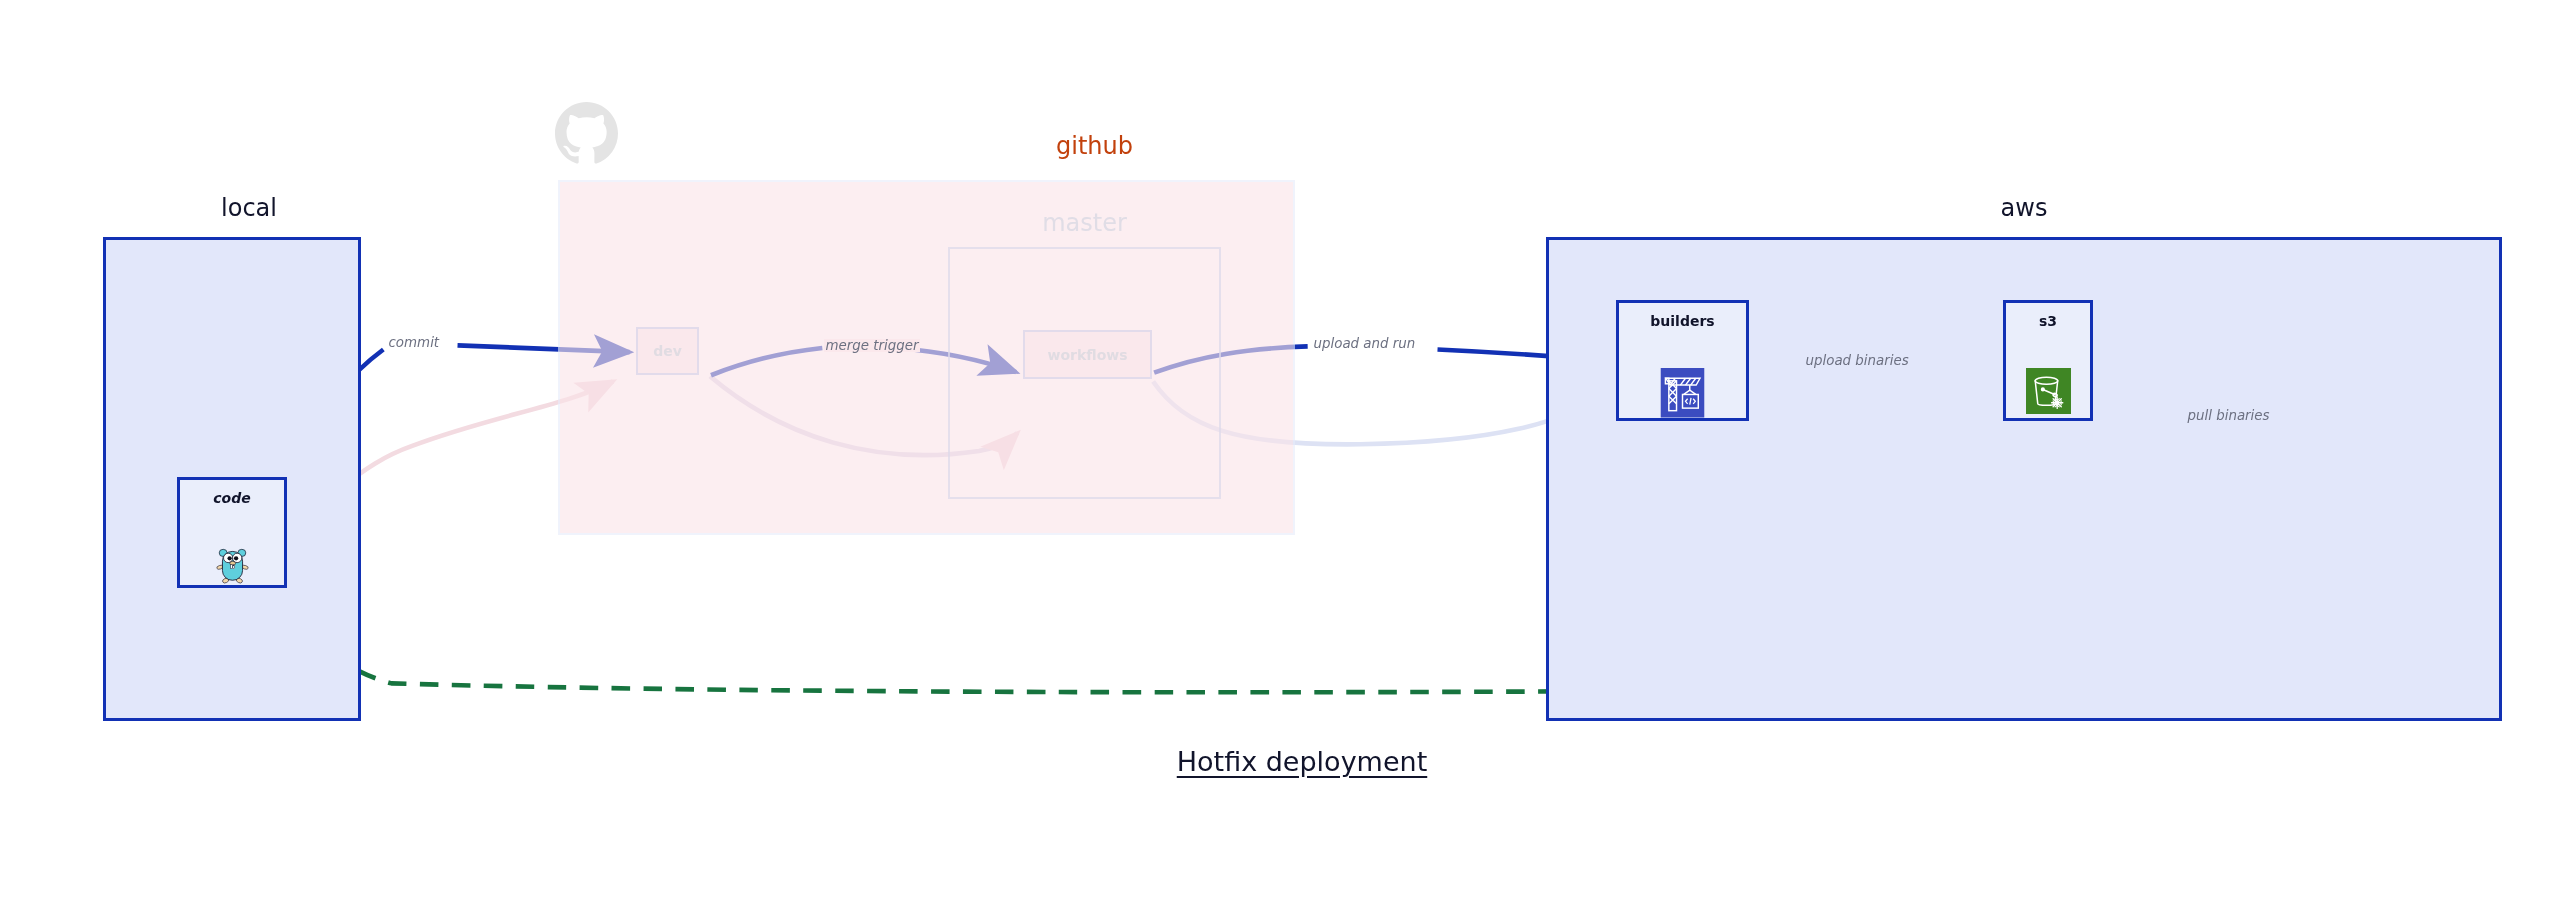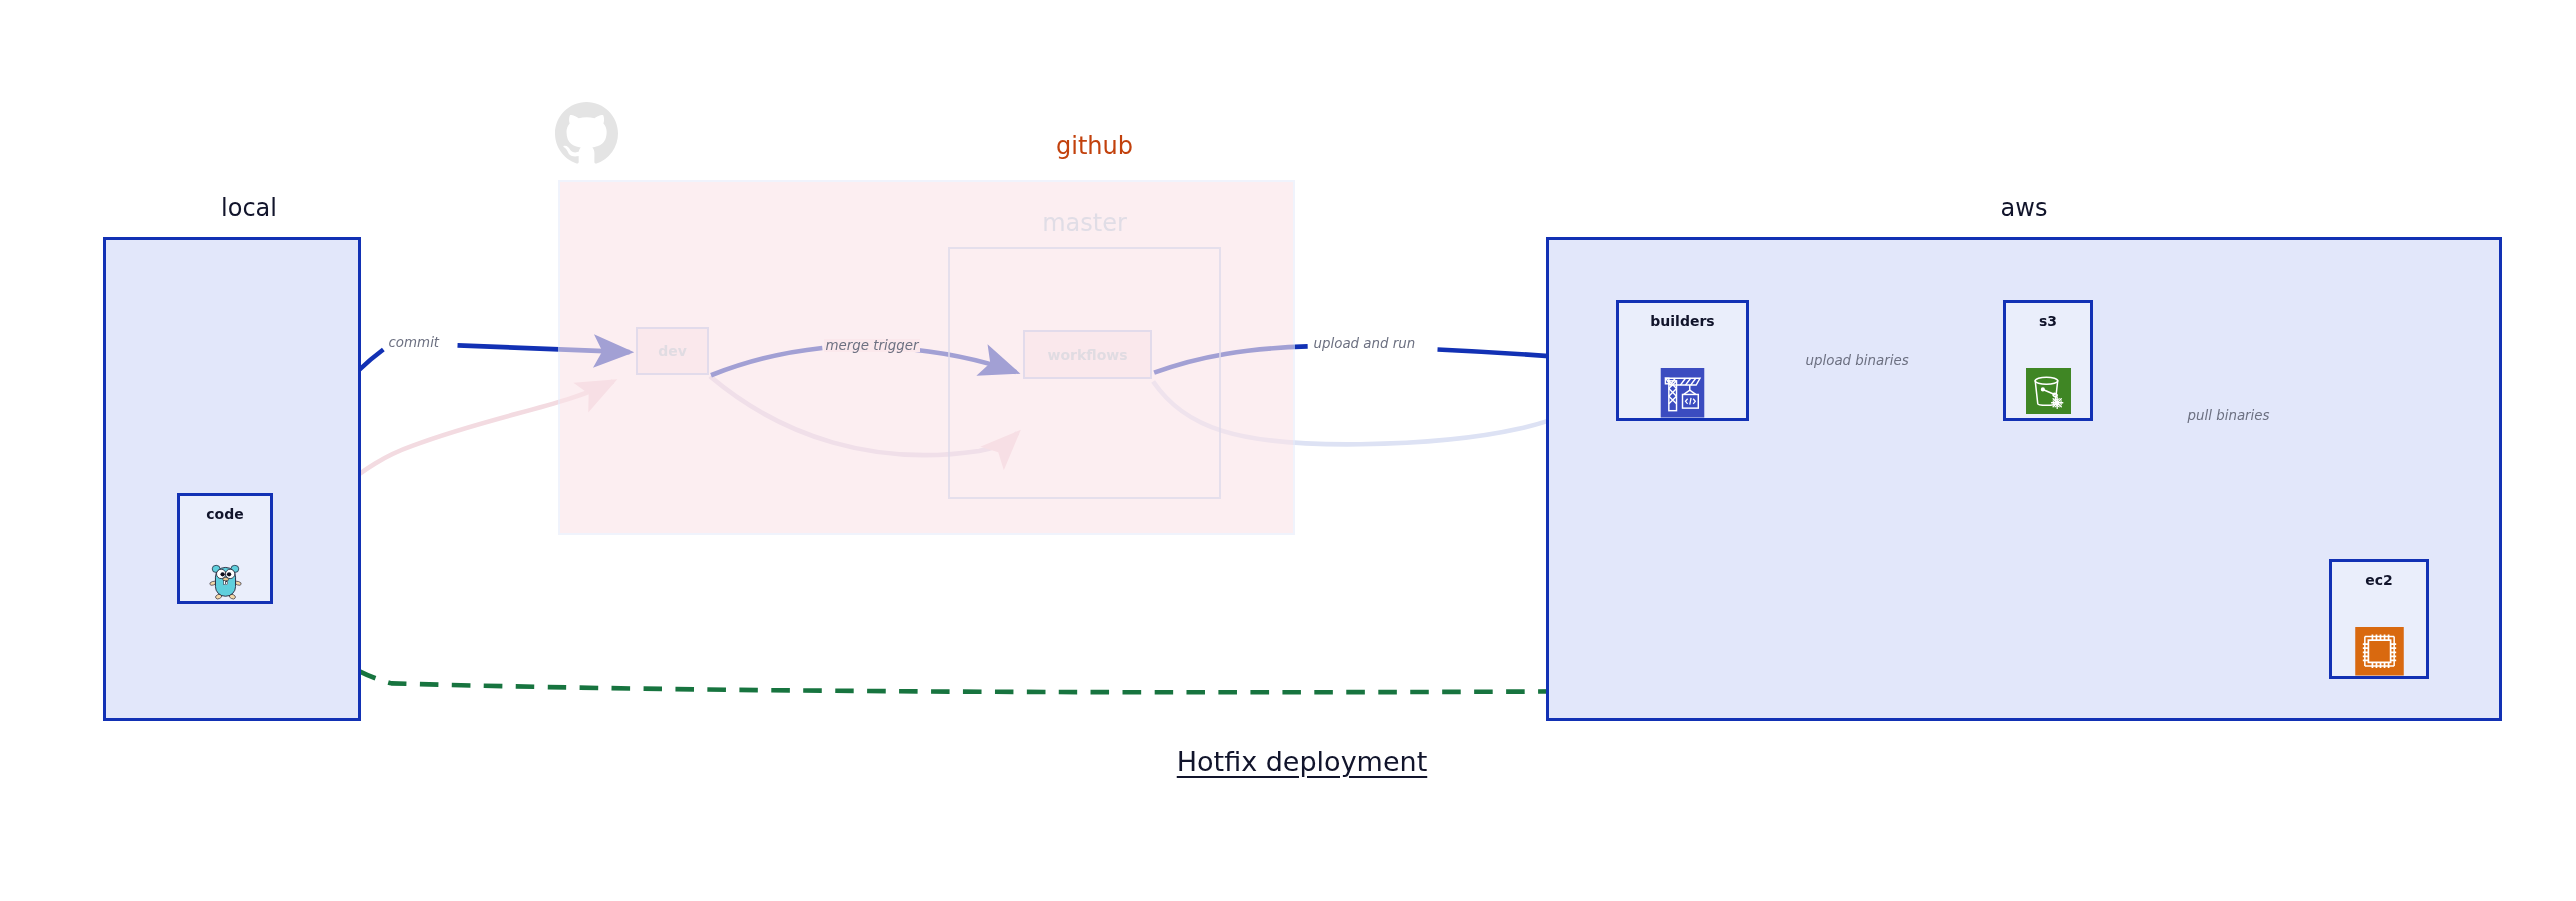--- a/index.html
+++ b/index.html
@@ -119,42 +119,42 @@
     font-weight: bold;
     color: #11142b;
     line-height: 1;
     margin-top: 11.3px;
     white-space: nowrap;
   }
   .node-icon {
     margin-top: 8.2px;
   }
 
-  .node-code  { left: 177px;  top: 493px;  width: 96px; height: 111px; }
+  .node-code  { left: 177px;  top: 477px;  width: 110px; height: 111px; font-style: italic; }
   .node-builders { left: 1616px; top: 300px; width: 133px; height: 121px; }
   .node-s3    { left: 2003px; top: 300px; width: 90px; height: 121px; }
   .node-ec2   { left: 2329px; top: 559px; width: 100px; height: 120px; }
 
   
   .node-faded {
     position: absolute;
     box-sizing: border-box;
     background: #fae7ec;
     border: 2.1px solid #ded8ea;
     display: flex;
     align-items: center;
     justify-content: center;
     opacity: 0.85;
   }
   .node-faded .node-label {
     margin-top: 0;
     color: #dcd9e0;
     font-size: 14px;
   }
-  .node-dev { left: 636px; top: 327px; width: 73px; height: 48px; }
+  .node-dev { left: 636px; top: 327px; width: 63px; height: 48px; }
   .node-workflows { left: 1023px; top: 330px; width: 129px; height: 49px; }
 
   
   .edge-label {
     position: absolute;
     font-size: 13.4px;
     font-style: italic;
     color: #6c7081;
     white-space: nowrap;
     line-height: 1;
@@ -328,39 +328,20 @@
         <circle cx="33" cy="42" r="2.6" fill="#ffffff"></circle>
         <ellipse cx="57" cy="53" rx="4" ry="3" transform="rotate(25 57 53)"></ellipse>
 
         <path d="M61,57 L61,79 M50,68 L72,68 M53,60 L69,76 M69,60 L53,76" stroke-width="2.6"></path>
         <path d="M57,60 L61,63 L65,60 M57,76 L61,73 L65,76
                  M53,64 L54,68 L53,72 M69,64 L68,68 L69,72" stroke-width="2.2"></path>
       </g>
     </svg>
   </div>
 
-  <div class="node node-ec2">
-    <div class="node-label">ec2</div>
-    <svg class="node-icon" width="49" height="49" viewBox="0 0 96 96">
-      <rect x="0" y="0" width="96" height="96" fill="#d9690f"></rect>
-      <g stroke="#ffffff" stroke-width="3.4" fill="none" stroke-linecap="butt">
-        <rect x="26" y="26" width="44" height="44"></rect>
-
-        <path d="M34,26 L34,15 M42,26 L42,15 M50,26 L50,15 M58,26 L58,15 M66,26 L66,15"></path>
-
-        <path d="M34,70 L34,81 M42,70 L42,81 M50,70 L50,81 M58,70 L58,81 M66,70 L66,81"></path>
-
-        <path d="M26,34 L15,34 M26,42 L15,42 M26,50 L15,50 M26,58 L15,58 M26,66 L15,66"></path>
-
-        <path d="M70,34 L81,34 M70,42 L81,42 M70,50 L81,50 M70,58 L81,58 M70,66 L81,66"></path>
-
-        <path d="M19,19 L19,77 M19,19 L77,19 M77,19 L77,77 M19,77 L77,77" stroke-width="3"></path>
-      </g>
-    </svg>
-  </div>
 
   <div class="edge-label" style="left:387px; top:336px;">commit</div>
 
   <div class="edge-label on-pink" style="left:824px; top:339px;">merge trigger</div>
 
   <div class="edge-label" style="left:1312px; top:337px;">upload and run</div>
 
   <div class="edge-label on-blue" style="left:1804px; top:354px;">upload binaries</div>
 
   <div class="edge-label on-blue no-bg" style="left:2186px; top:409px;">pull binaries</div>

